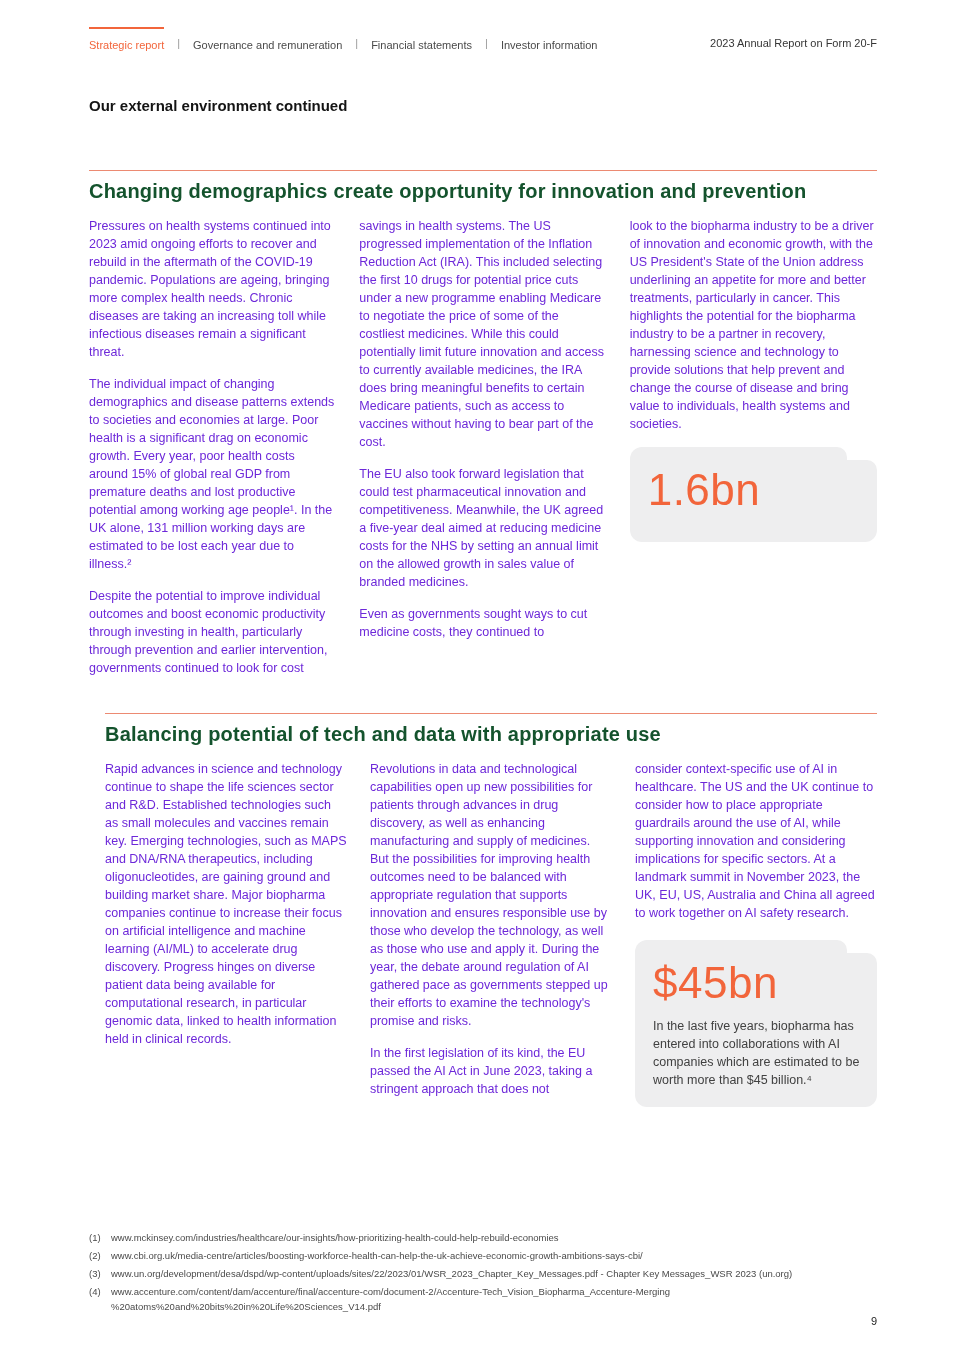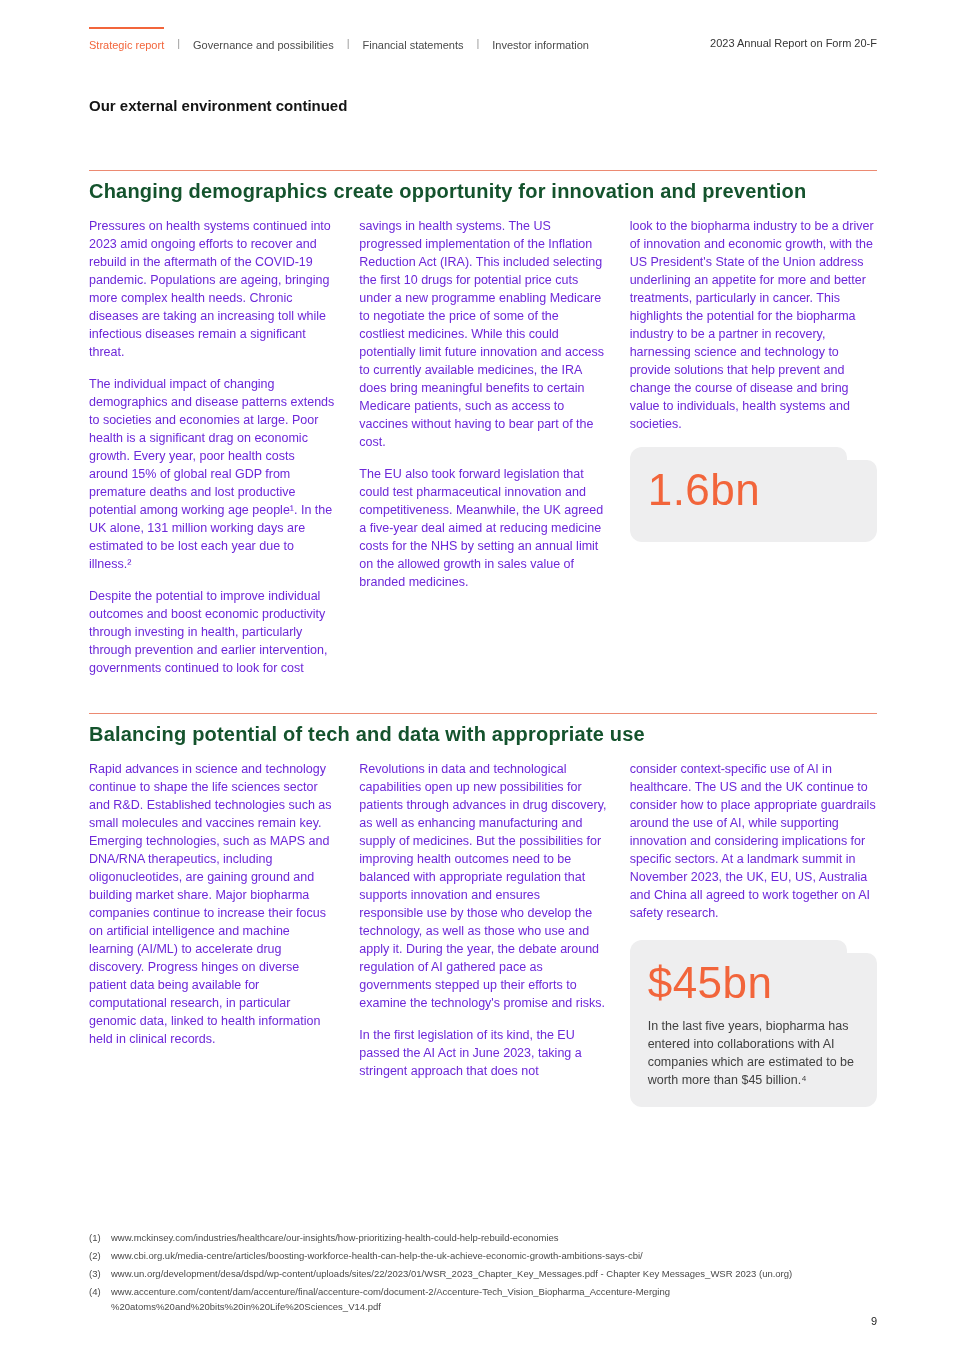--- a/index.html
+++ b/index.html
@@ -20,21 +20,21 @@
   .nav-item.active { color:#F2653B; border-top:2px solid #F2653B; }
   .nav-sep { margin:0 13px; padding-top:10px; color:#9a9a9a; }
   .report-title { padding-top:10px; color:#353535; }
 
   
   .page-title { margin-top:46px; font-size:15px; font-weight:bold; color:#141414; }
 
   
   .section-rule { border:none; border-top:1px solid #EC8A72; margin:0; }
   .section { margin-top:56px; }
-  .section.second { margin-top:22px; }
+  .section.second { margin-top:22px;margin-left:16px; }
   .section-heading { margin:9px 0 0 0; font-size:20px; font-weight:700; color:#14532d; letter-spacing:0.2px; }
   .cols { display:flex; gap:23px; margin-top:14px; }
   .col { width:248px; }
   .col p { margin:0 0 14px 0; font-size:12.5px; line-height:18px; color:#6d28d9; }
 
   
   .callout { margin-top:2px; }
   .callout.mt-lg { margin-top:18px; }
   .callout-tab { height:14px; width:calc(100% - 30px); background:#EEEEEF; border-radius:12px 10px 0 0; }
   .callout-box { background:#EEEEEF; border-radius:0 10px 12px 12px; padding:2px 16px 18px 18px; margin-top:-1px; }
@@ -52,21 +52,21 @@
 </head>
 <body>
 
 <div class="page">
   <div class="content">
 
     <div class="header">
       <div class="nav">
         <span class="nav-item active">Strategic report</span>
         <span class="nav-sep">|</span>
-        <span class="nav-item">Governance and possibilities</span>
+        <span class="nav-item">Governance and remuneration</span>
         <span class="nav-sep">|</span>
         <span class="nav-item">Financial statements</span>
         <span class="nav-sep">|</span>
         <span class="nav-item">Investor information</span>
       </div>
       <div class="report-title">2023 Annual Report on Form 20-F</div>
     </div>
 
     <div class="page-title">Our external environment continued</div>
 
@@ -75,20 +75,21 @@
       <h2 class="section-heading">Changing demographics create opportunity for innovation and prevention</h2>
       <div class="cols">
         <div class="col">
           <p>Pressures on health systems continued into 2023 amid ongoing efforts to recover and rebuild in the aftermath of the COVID-19 pandemic. Populations are ageing, bringing more complex health needs. Chronic diseases are taking an increasing toll while infectious diseases remain a significant threat.</p>
           <p>The individual impact of changing demographics and disease patterns extends to societies and economies at large. Poor health is a significant drag on economic growth. Every year, poor health costs around 15% of global real GDP from premature deaths and lost productive potential among working age people¹. In the UK alone, 131 million working days are estimated to be lost each year due to illness.²</p>
           <p>Despite the potential to improve individual outcomes and boost economic productivity through investing in health, particularly through prevention and earlier intervention, governments continued to look for cost</p>
         </div>
         <div class="col">
           <p>savings in health systems. The US progressed implementation of the Inflation Reduction Act (IRA). This included selecting the first 10 drugs for potential price cuts under a new programme enabling Medicare to negotiate the price of some of the costliest medicines. While this could potentially limit future innovation and access to currently available medicines, the IRA does bring meaningful benefits to certain Medicare patients, such as access to vaccines without having to bear part of the cost.</p>
           <p>The EU also took forward legislation that could test pharmaceutical innovation and competitiveness. Meanwhile, the UK agreed a five-year deal aimed at reducing medicine costs for the NHS by setting an annual limit on the allowed growth in sales value of branded medicines.</p>
+          <p>Even as governments sought ways to cut medicine costs, they continued to</p>
         </div>
         <div class="col">
           <p>look to the biopharma industry to be a driver of innovation and economic growth, with the US President's State of the Union address underlining an appetite for more and better treatments, particularly in cancer. This highlights the potential for the biopharma industry to be a partner in recovery, harnessing science and technology to provide solutions that help prevent and change the course of disease and bring value to individuals, health systems and societies.</p>
           <div class="callout">
             <div class="callout-tab"></div>
             <div class="callout-box">
               <div class="callout-stat">1.6bn</div>
             </div>
           </div>
         </div>

